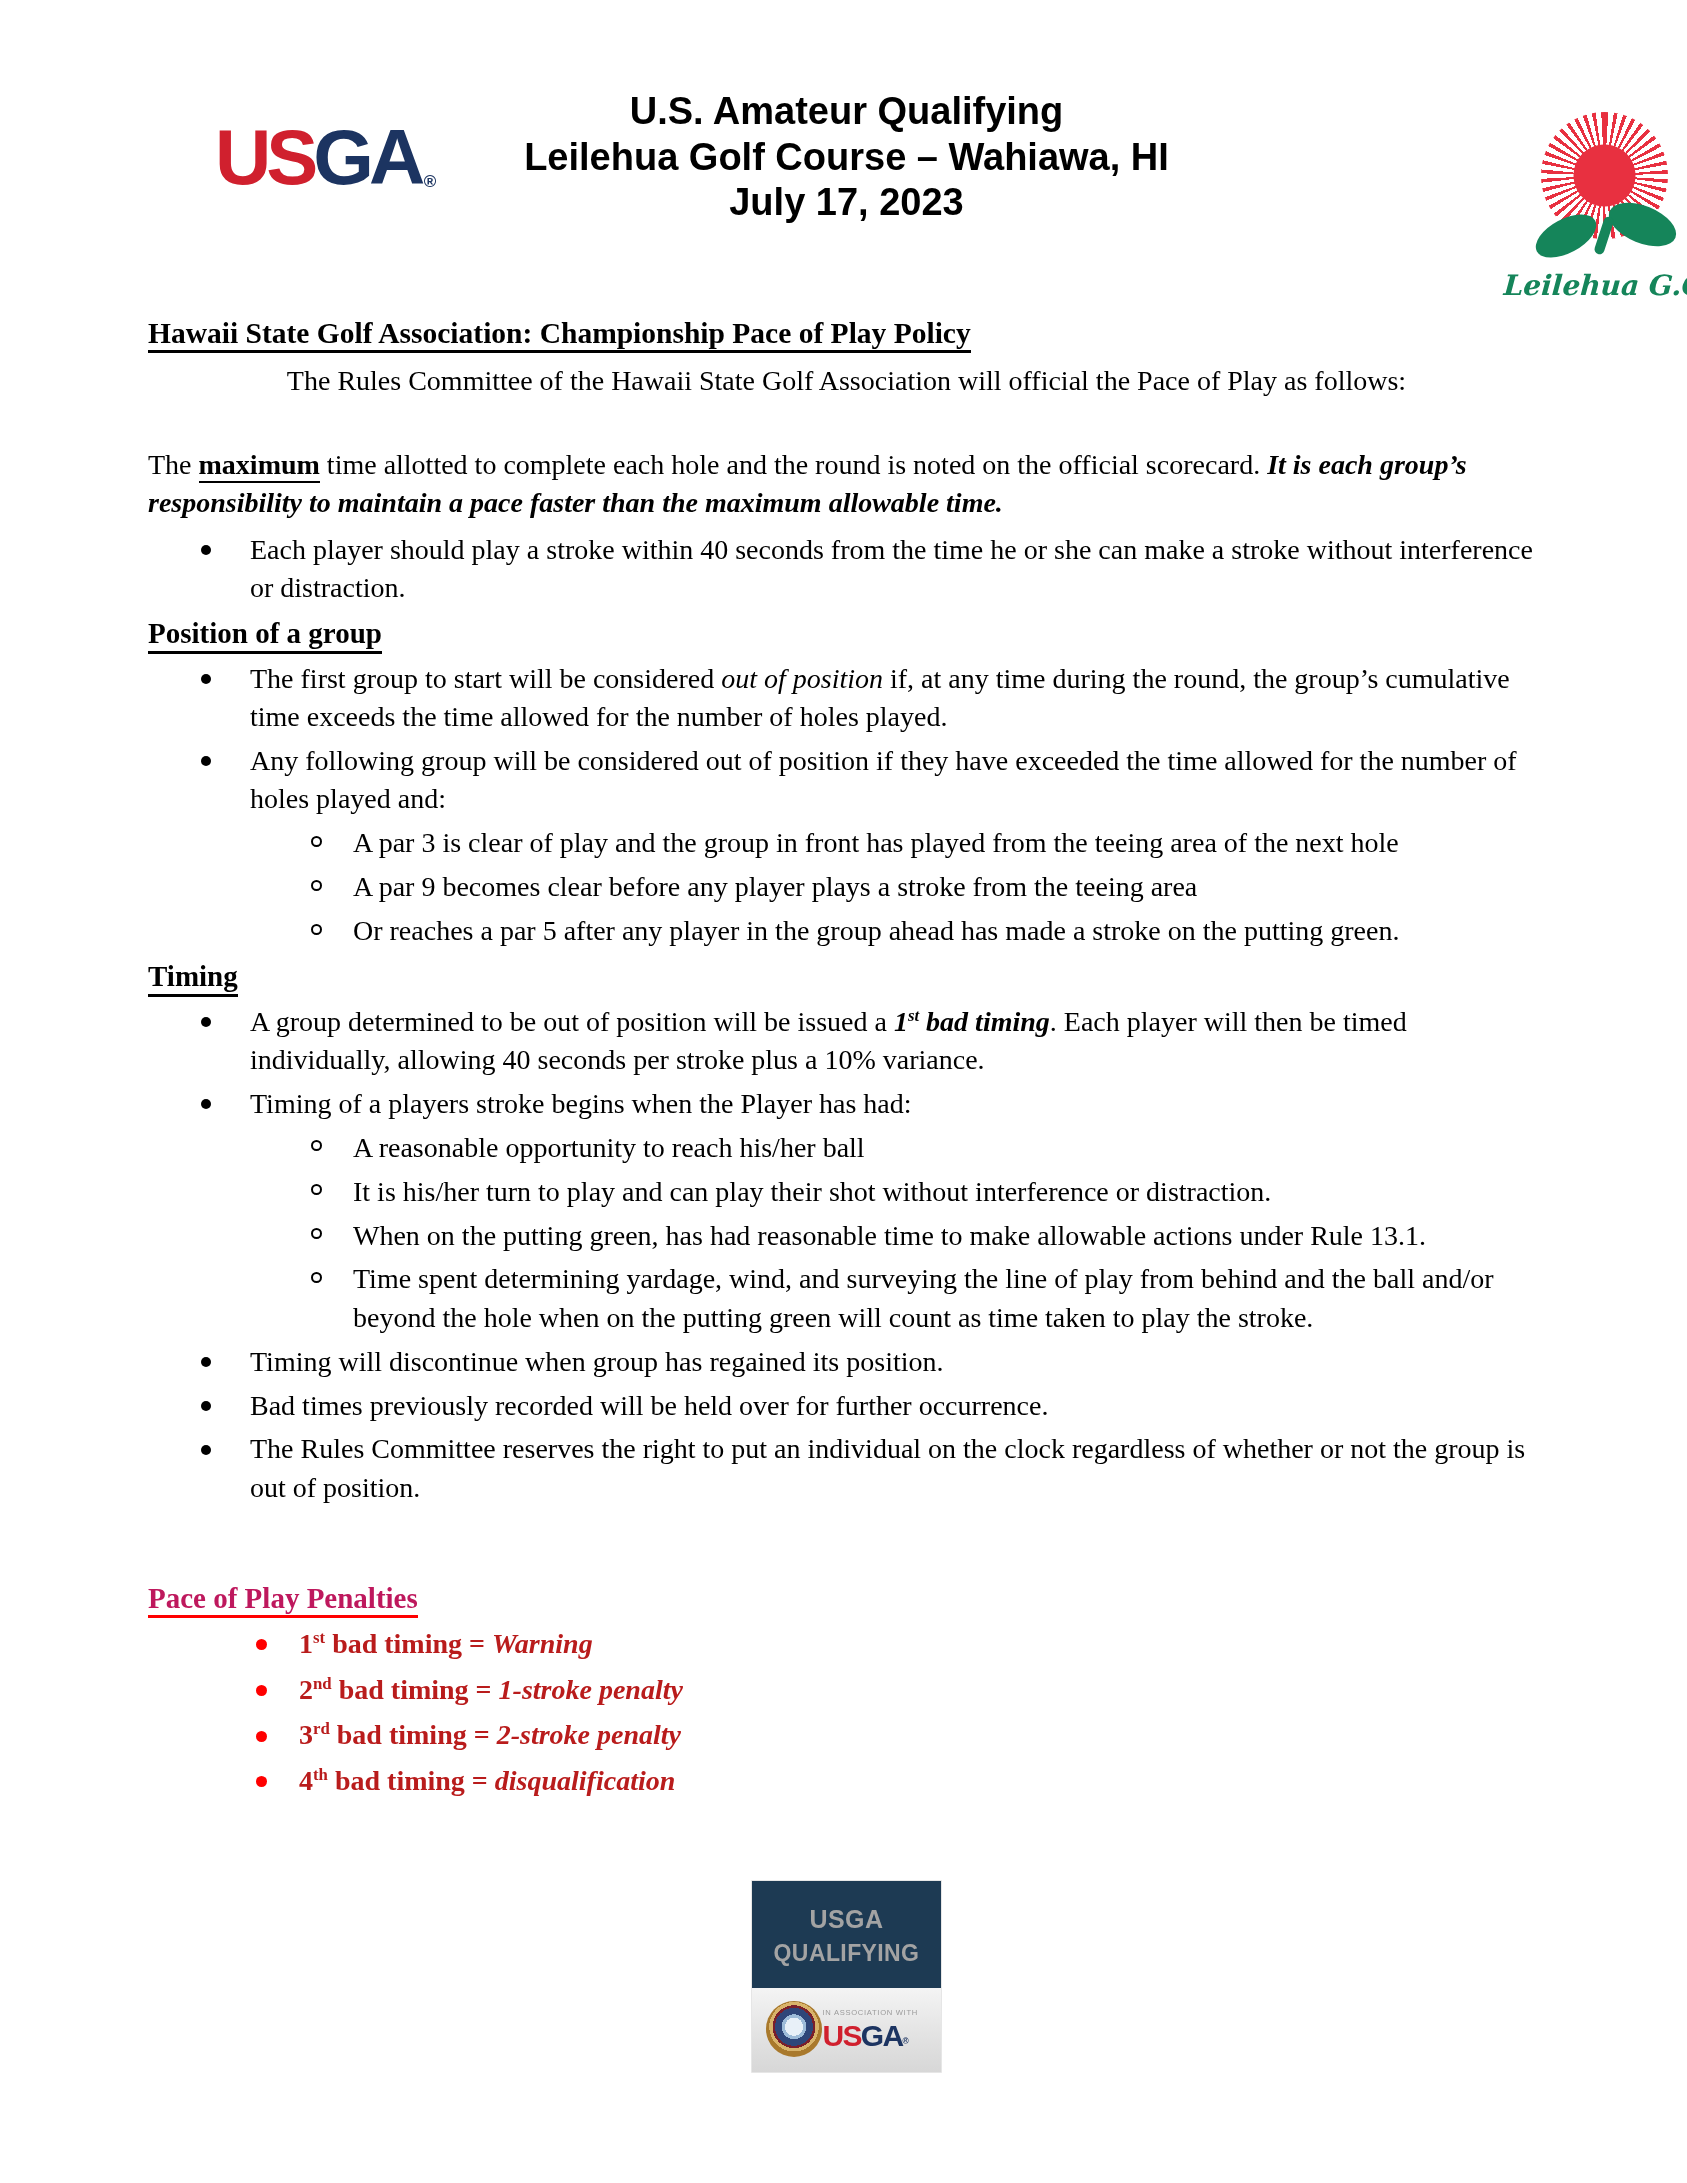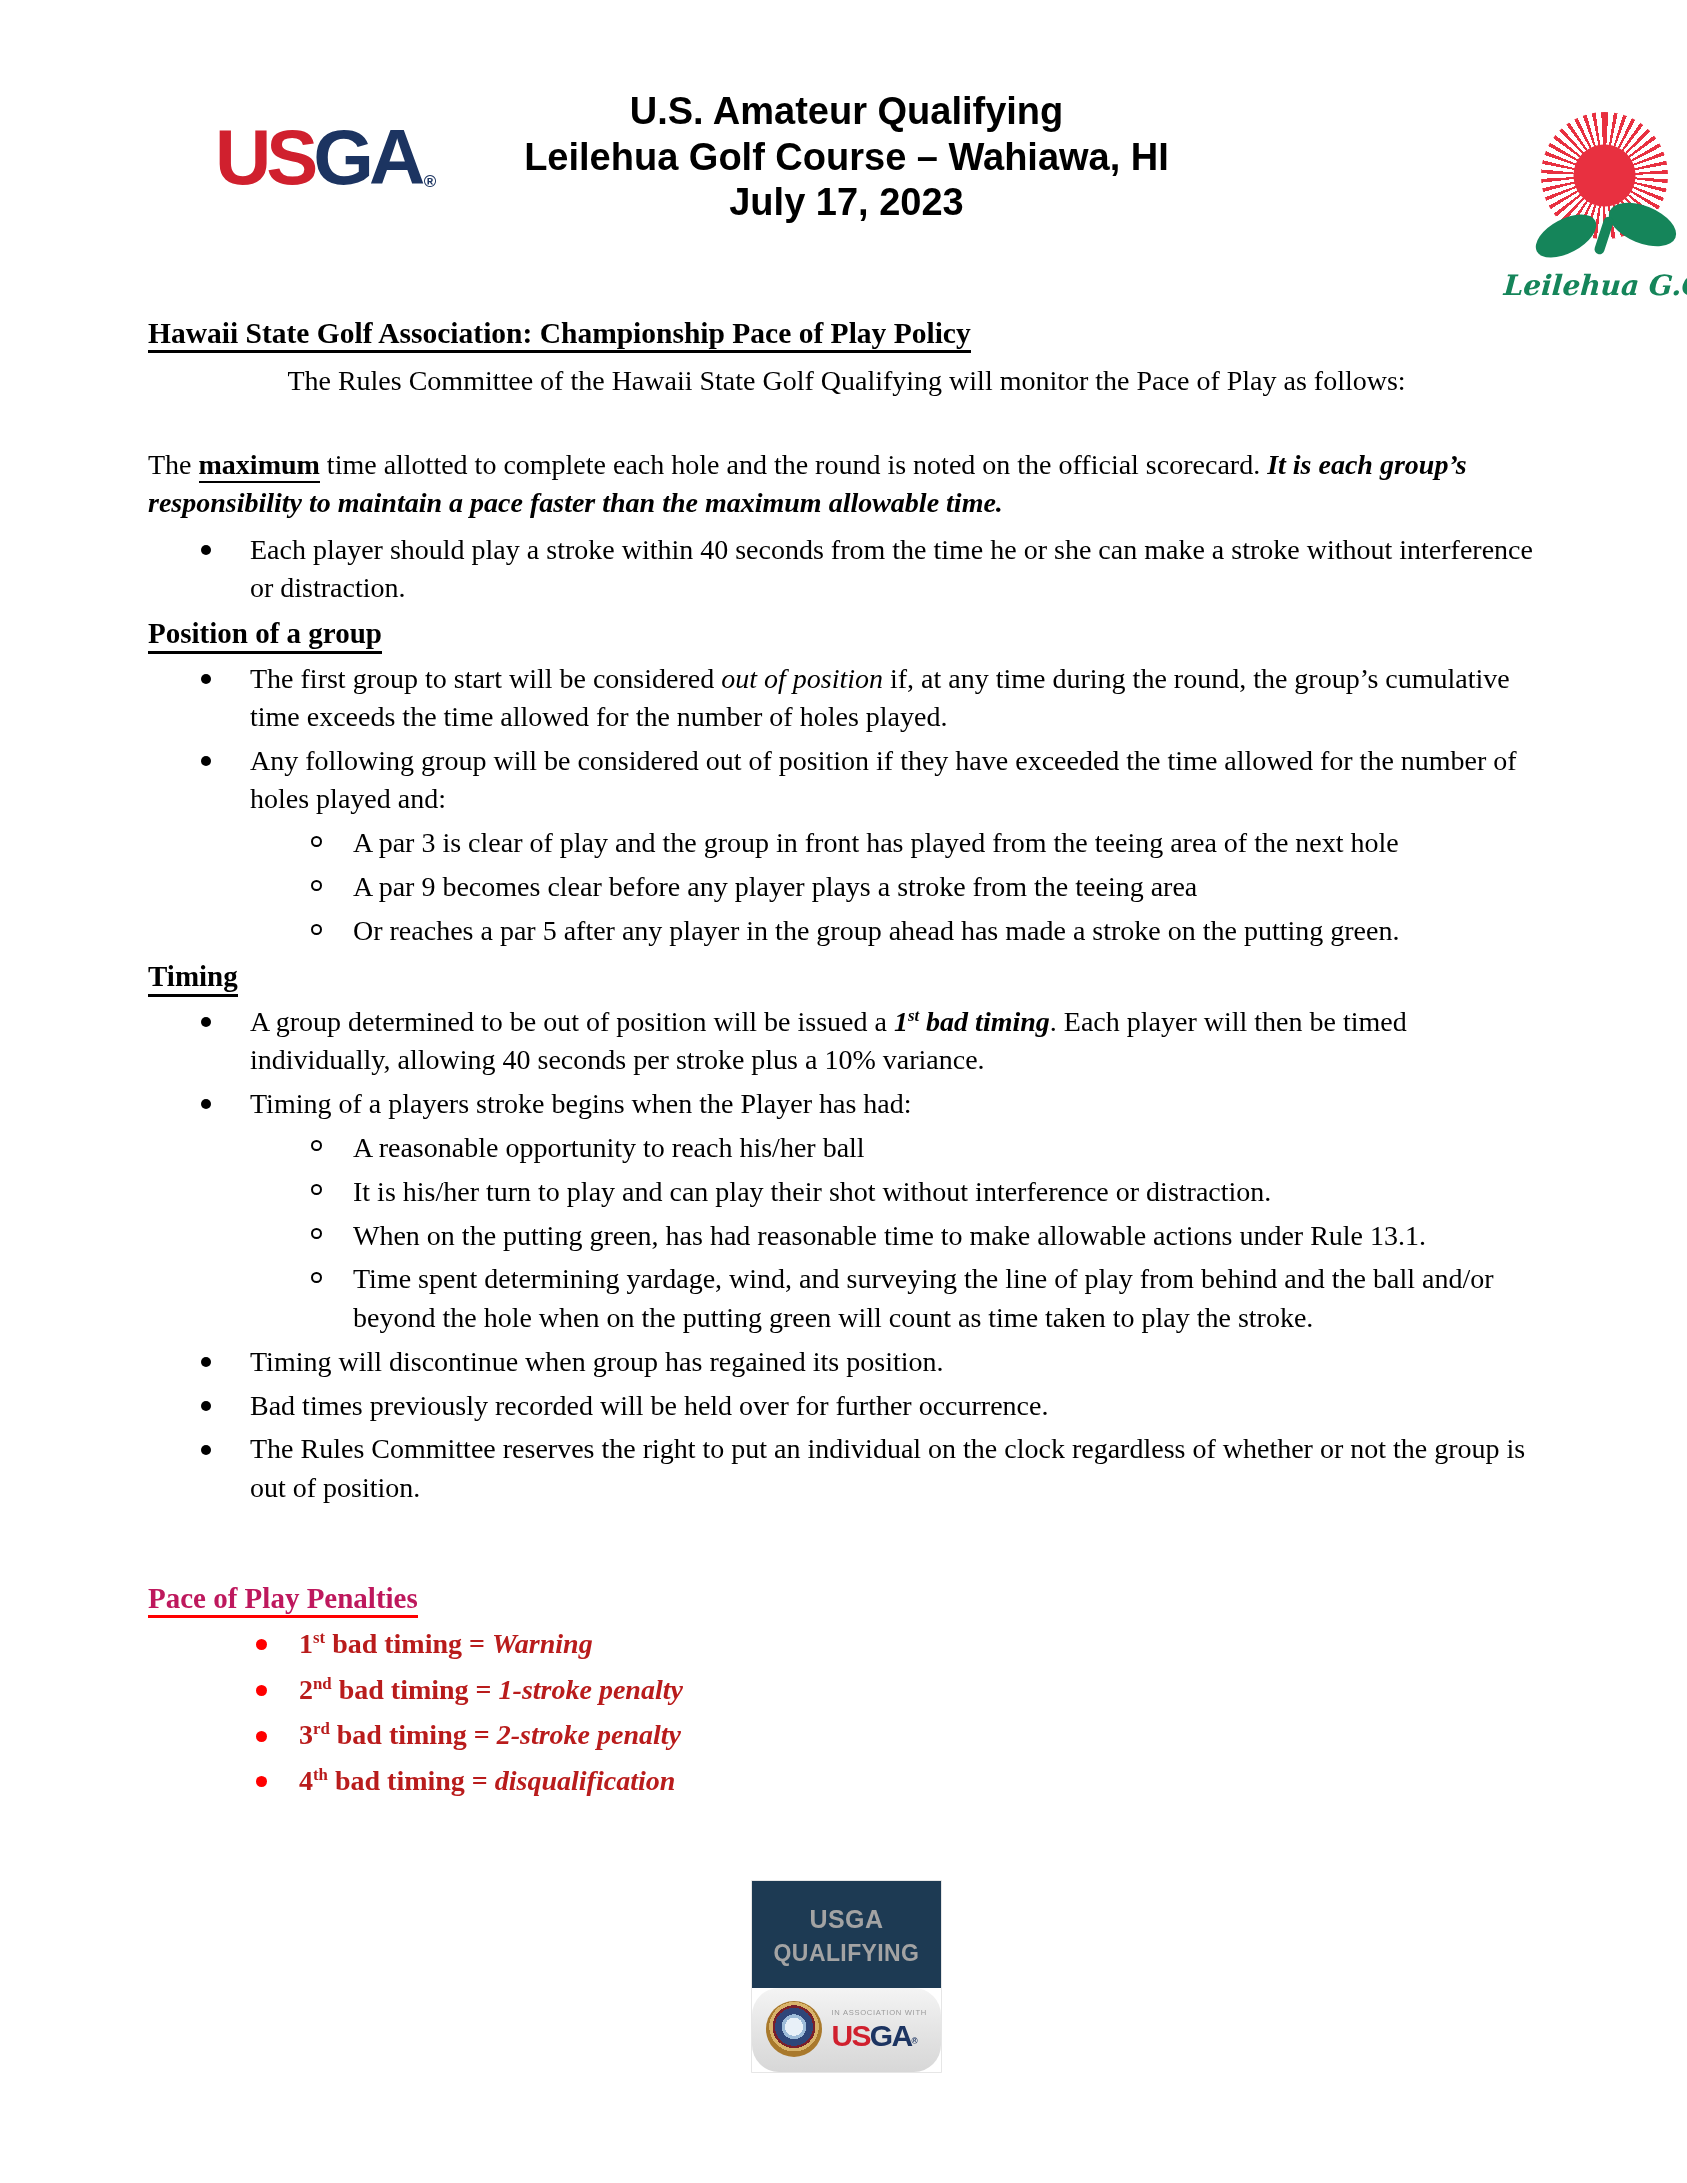--- a/index.html
+++ b/index.html
@@ -71,21 +71,21 @@
   
   .badge { width:189px; margin:81px auto 0 auto; box-shadow:0 0 0 0.8px #e0e0e0; }
   .badge-top {
     background:#1d3a53; color:#a3a3a3; text-align:center;
     font-family:"Liberation Sans",sans-serif; font-weight:bold;
     font-size:25px; line-height:1.45; letter-spacing:0.4px; padding:20px 0 17px 0;
   }
   .badge-top .l2 { font-size:23px; letter-spacing:0.4px; }
   .badge-bot {
     background:linear-gradient(180deg,#f4f4f4 0%,#e3e3e3 55%,#d7d7d7 100%);
-    display:flex; align-items:center; gap:10px; padding:13.5px 10px 15px 13.5px;border-radius:27px;
+    display:flex; align-items:center; gap:1px; padding:13.5px 10px 15px 13.5px;
   }
   .seal {
     width:56px; height:56px; border-radius:50%; flex:0 0 auto;
     background:
       radial-gradient(circle at 50% 46%,
         #e8f0f8 0 22%, #9dbbd8 22% 30%, #2e4679 30% 46%,
         #7a1f2b 46% 52%, #d8b36a 52% 60%, #a9792c 60% 100%);
   }
   .assoc-wrap { font-family:"Liberation Sans",sans-serif; }
   .assoc { font-size:7.6px; color:#9a9a9a; letter-spacing:0.7px; margin-bottom:2.5px; white-space:nowrap; }
@@ -112,21 +112,21 @@
       <div class="flower"></div>
       <div class="leaf l"></div>
       <div class="leaf r"></div>
       <div class="stem"></div>
       <div class="script">Leilehua G.C.</div>
     </div>
   </div>
 
   <h1 class="policy"><span class="u">Hawaii State Golf Association: Championship Pace of Play Policy</span></h1>
 
-  <p class="center intro">The Rules Committee of the Hawaii State Golf Qualifying will monitor the Pace of Play as follows:</p>
+  <p class="center intro">The Rules Committee of the Hawaii State Golf Association will official the Pace of Play as follows:</p>
 
   <p class="maxpara"><span>The </span><span class="bu">maximum</span><span> time allotted to complete each hole and the round is noted on the official scorecard.  </span><span class="bi">It is each group’s responsibility to maintain a pace faster than the maximum allowable time.</span></p>
 
   <div class="li1"><span class="mk1"></span><span>Each player should play a stroke within 40 seconds from the time he or she can make a stroke without interference or distraction.</span></div>
 
   <h2 class="sect"><span class="u">Position of a group</span></h2>
 
   <div class="li1"><span class="mk1"></span><span>The first group to start will be considered </span><span class="i">out of position</span><span> if, at any time during the round, the group’s cumulative time exceeds the time allowed for the number of holes played.</span></div>
 
   <div class="li1"><span class="mk1"></span><span>Any following group will be considered out of position if they have exceeded the time allowed for the number of holes played and:</span></div>

